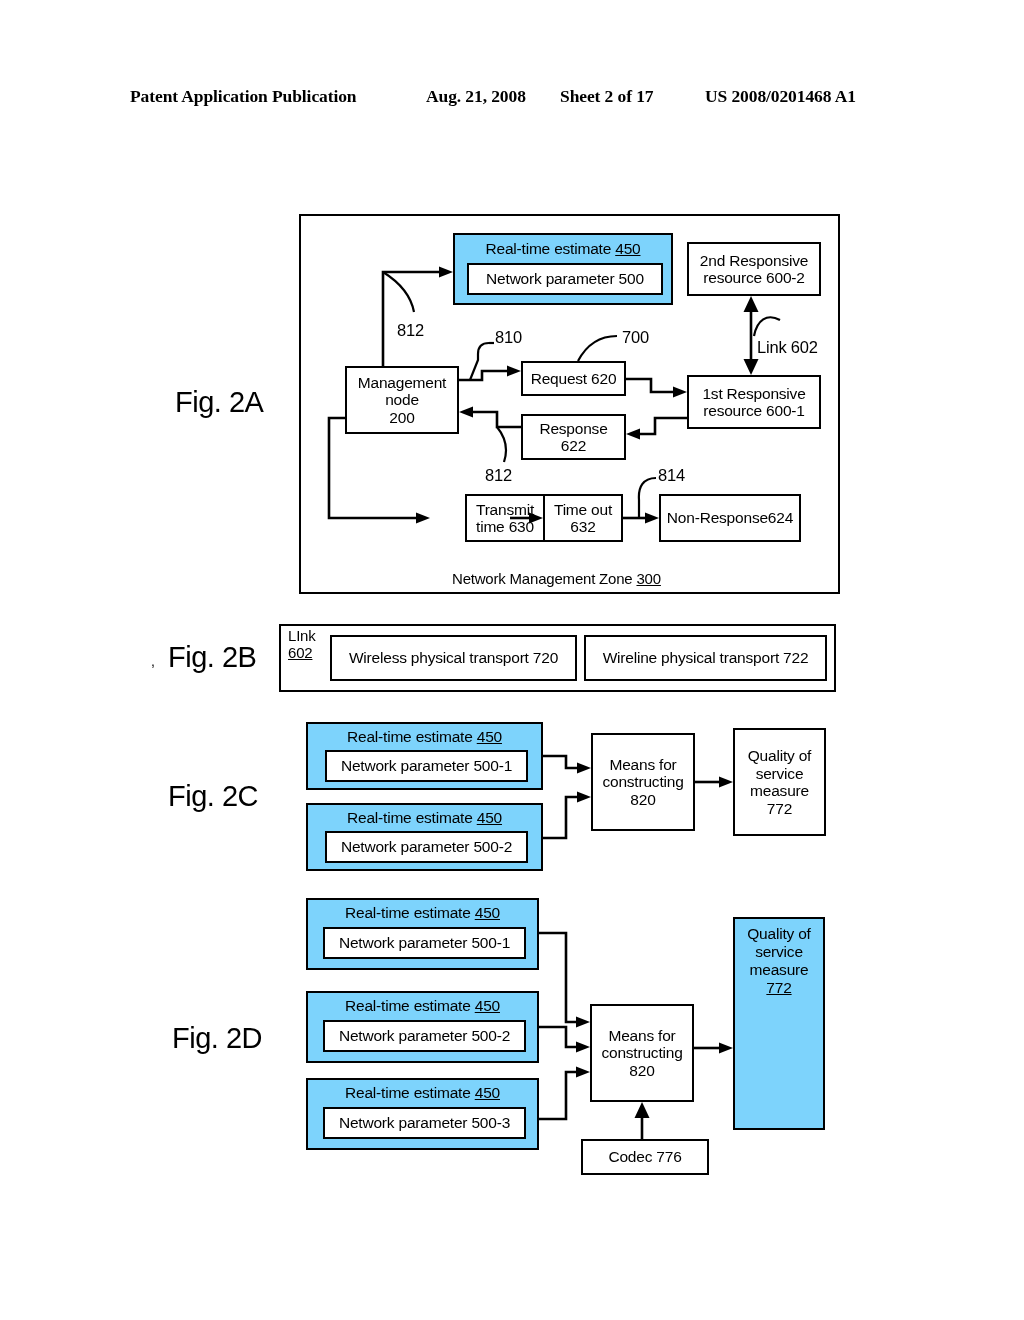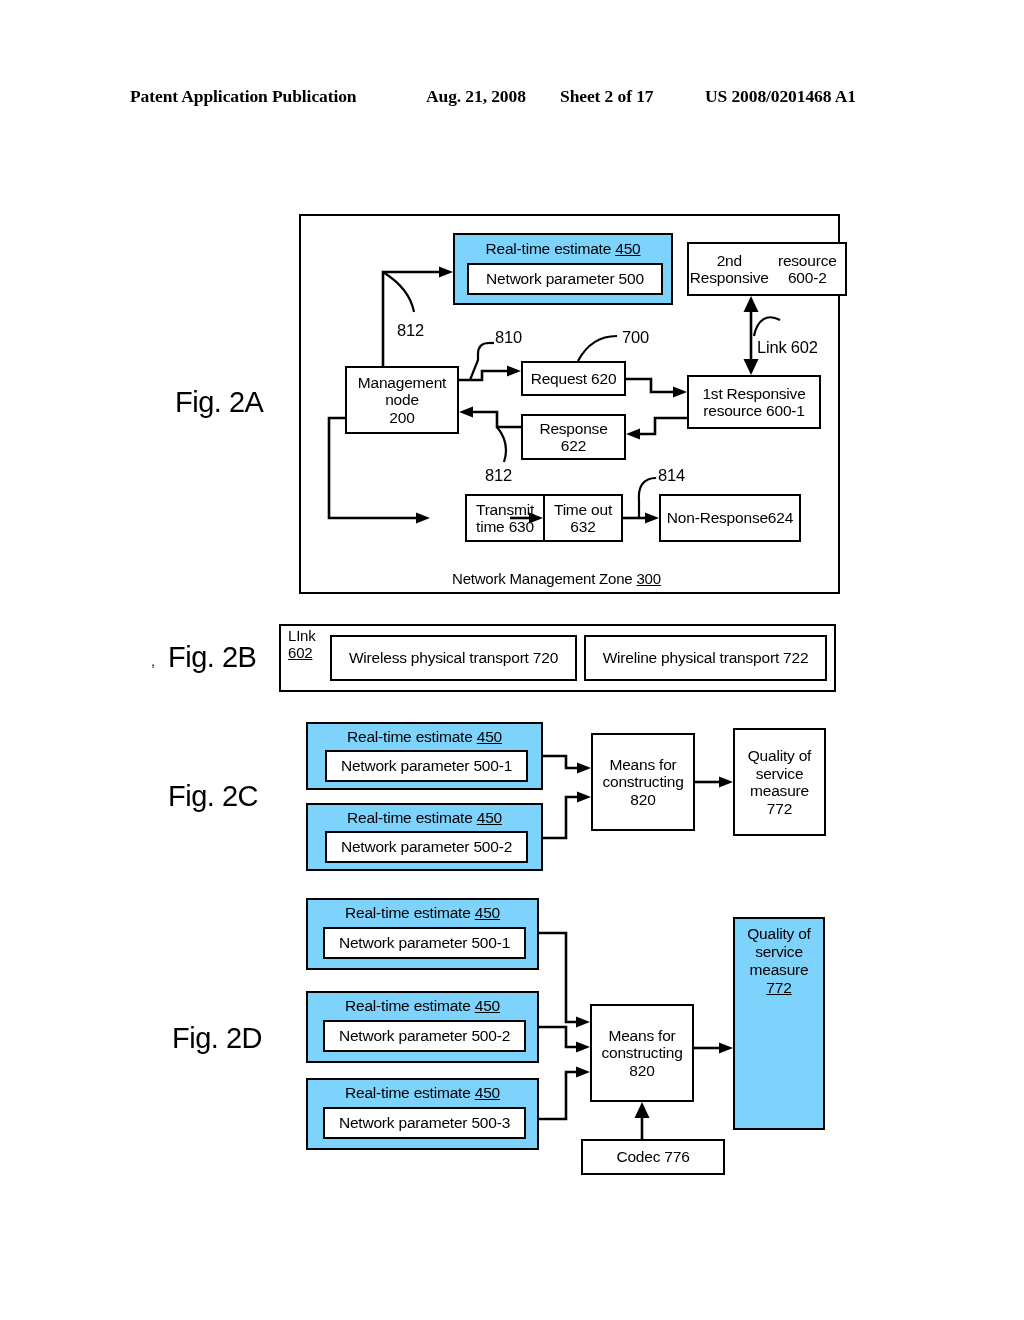--- a/index.html
+++ b/index.html
@@ -140,21 +140,21 @@
 
 <div class="outer" style="left:299px; top:214px; width:541px; height:380px;"></div>
 
 <div class="rte" style="left:453px; top:233px; width:220px; height:72px;">
   <div class="rte-title" style="top:5px;">
     <span>Real-time estimate </span><span class="u">450</span>
   </div>
   <div class="rte-inner" style="left:12px; top:28px; width:196px; height:32px;">Network parameter 500</div>
 </div>
 
-<div class="box" style="left:687px; top:242px; width:160px; height:54px; flex-direction:row;">
+<div class="box" style="left:687px; top:242px; width:134px; height:54px; flex-direction:column;">
   <span>2nd Responsive</span>
   <span>resource 600-2</span>
 </div>
 
 <div class="box" style="left:687px; top:375px; width:134px; height:54px; flex-direction:column;">
   <span>1st Responsive</span>
   <span>resource 600-1</span>
 </div>
 
 <div class="box" style="left:345px; top:366px; width:114px; height:68px; flex-direction:column;">
@@ -273,21 +273,21 @@
 
 <div class="rte" style="left:733px; top:917px; width:92px; height:213px;">
   <div class="rte-title" style="top:6px;">
     <span>Quality of</span><br>
     <span>service</span><br>
     <span>measure</span><br>
     <span class="u">772</span>
   </div>
 </div>
 
-<div class="box" style="left:581px; top:1139px; width:144px; height:36px;">
+<div class="box" style="left:581px; top:1139px; width:128px; height:36px;">
     <span>Codec 776</span>
   </div>
 
 <svg class="conn" viewBox="0 0 1024 1320" xmlns="http://www.w3.org/2000/svg">
 
   <polyline points="383,366 383,272 444,272"></polyline>
   <polygon points="453,272 439,266.5 439,277.5"></polygon>
 
   <path class="lead" d="M 383,272 C 399,282 411,296 414,312"></path>
 

